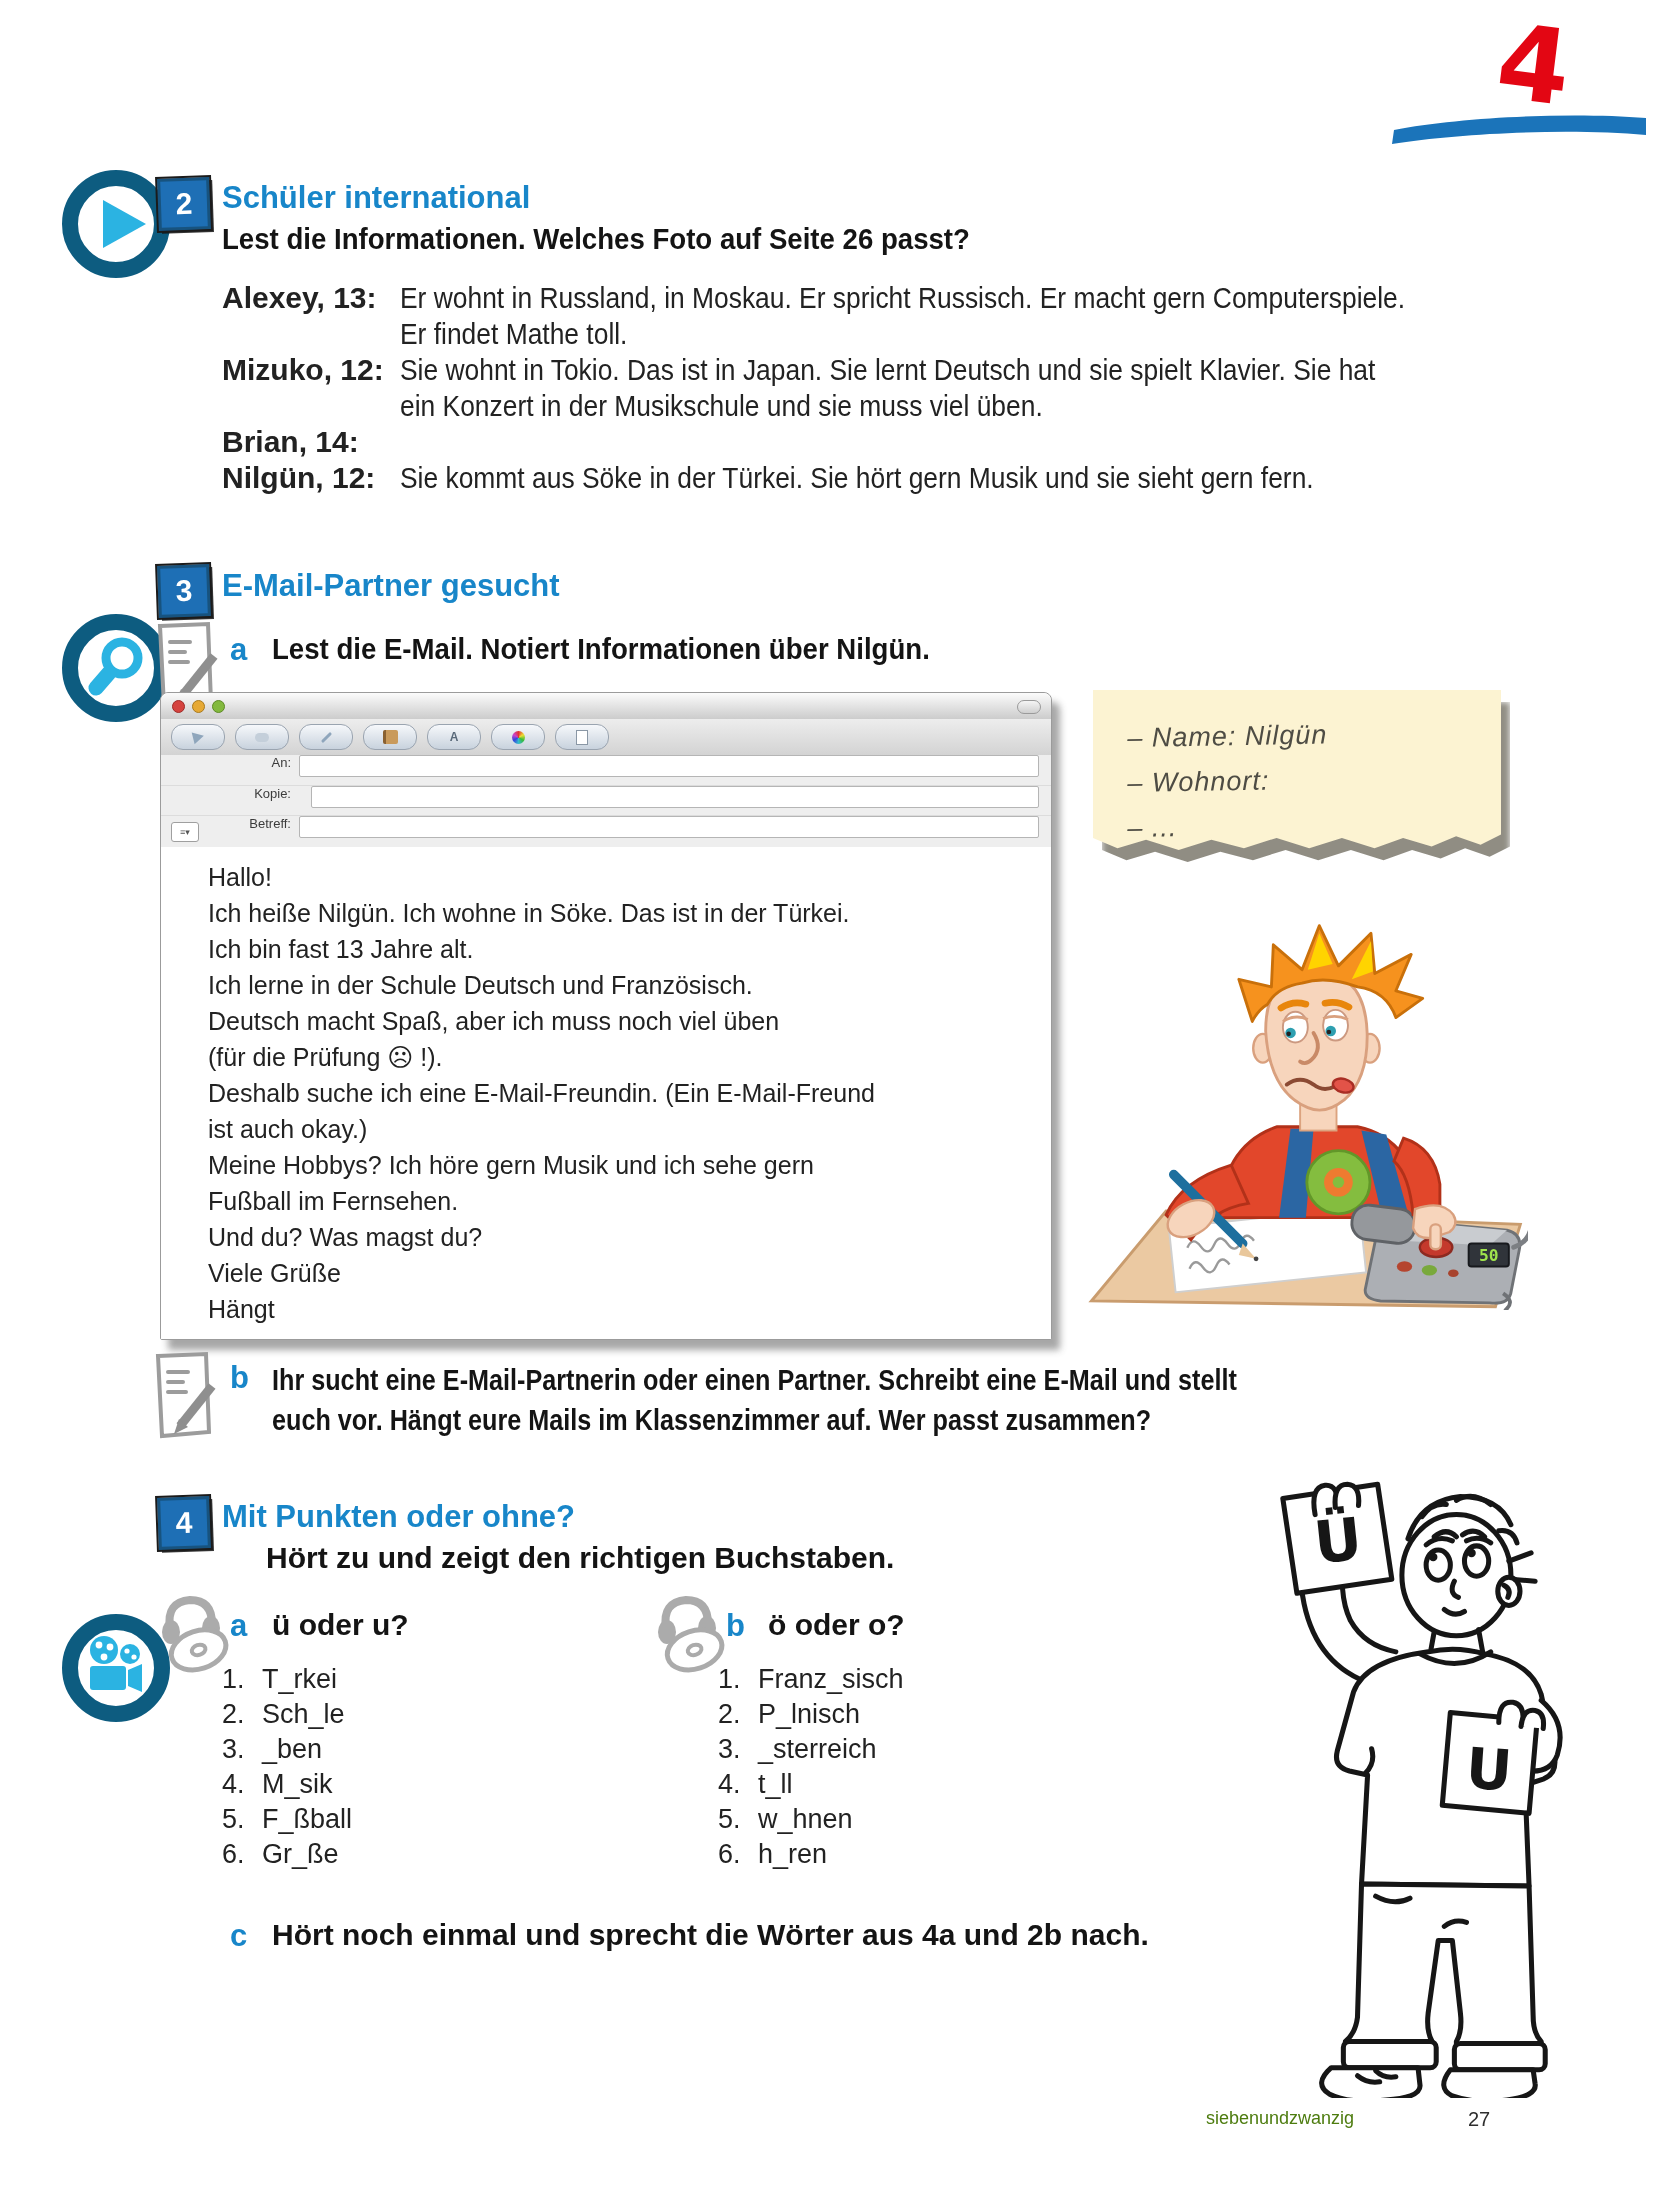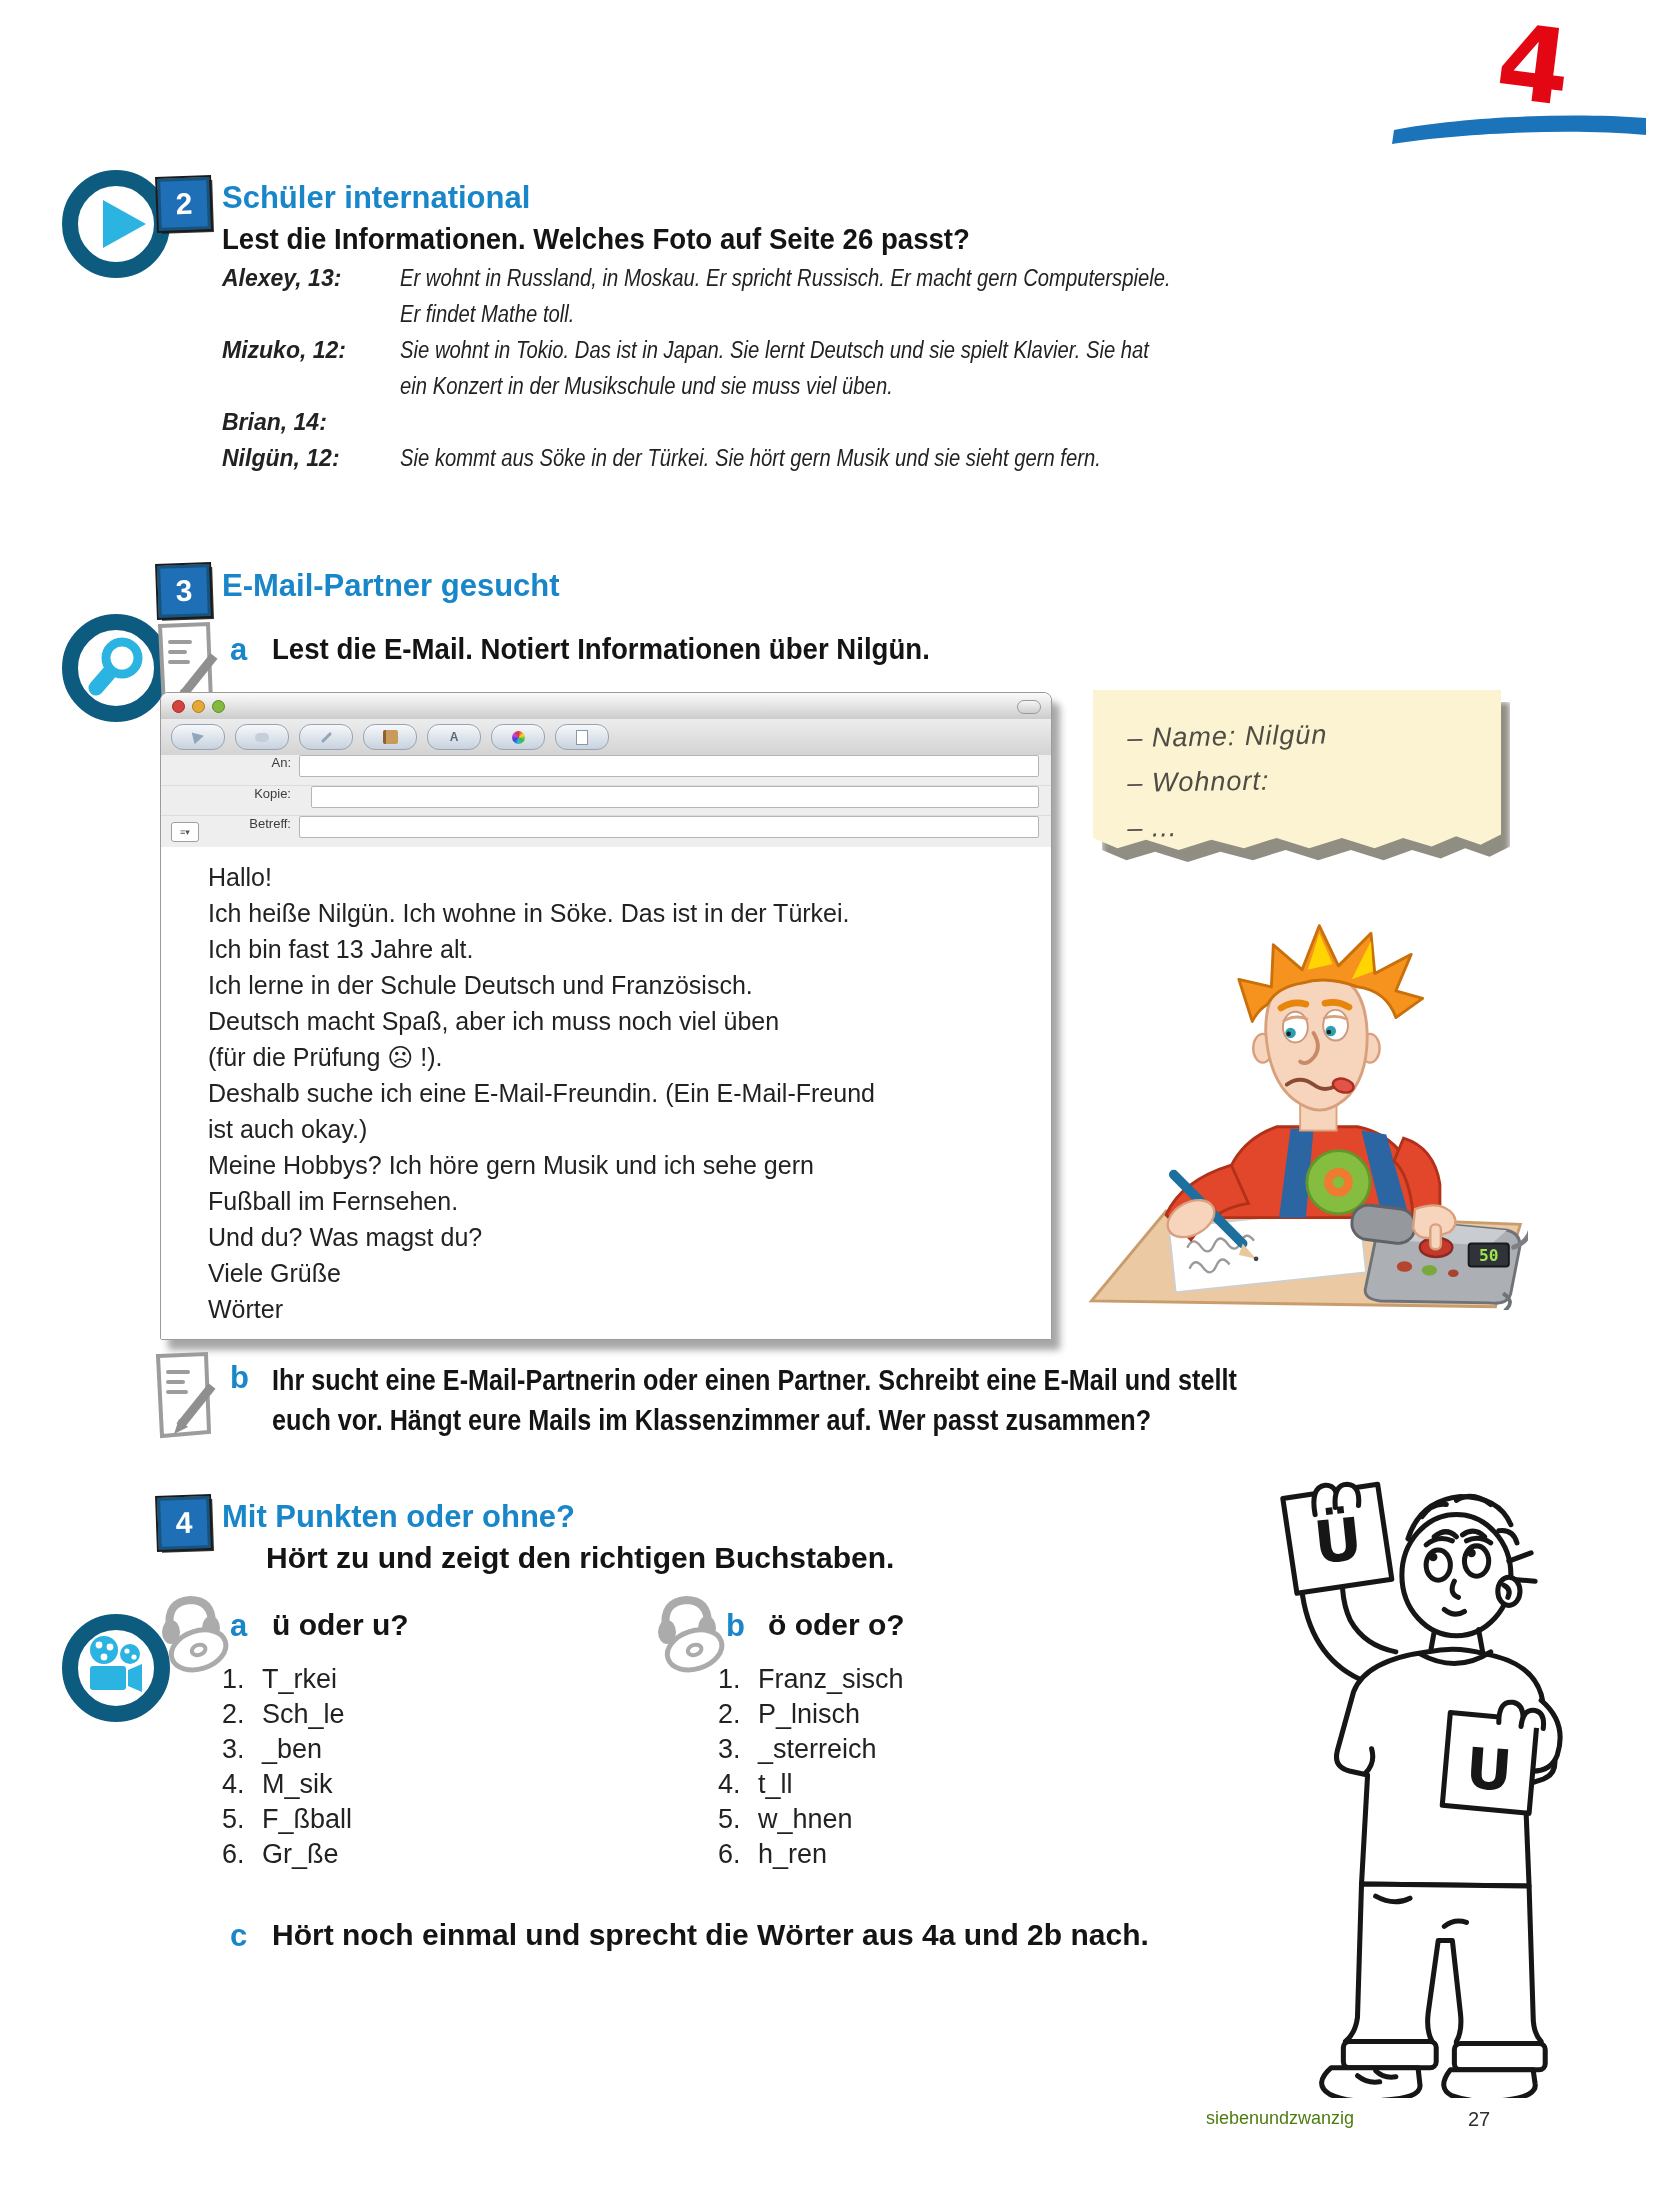--- a/index.html
+++ b/index.html
@@ -19,21 +19,21 @@
     display:flex;align-items:center;justify-content:center;
     transform:rotate(-2deg);box-shadow:3px 3px 0 rgba(20,20,20,.85);
   }
 
   .ex-title{color:#1886C9;font-weight:bold;font-size:31px;white-space:nowrap;}
   .ex-sub{font-weight:bold;font-size:30px;color:#141414;white-space:nowrap;}
   .cond{transform:scaleX(.92);transform-origin:0 50%;}
   .letter{color:#1886C9;font-weight:bold;font-size:31px;}
 
   
-  .people{left:222px;top:260px;width:1200px;font-size:23px;line-height:36px;color:#222;font-style:italic;}
+  .people{left:222px;top:280px;width:1200px;font-size:30px;line-height:36px;color:#222;}
   .p-row{display:flex;}
   .p-name{width:178px;flex:0 0 178px;font-weight:bold;white-space:nowrap;}
   .p-line{white-space:nowrap;transform:scaleX(.88);transform-origin:0 0;}
 
   
   .ring{width:112px;height:112px;}
 
   
   .mailwin{
     left:160px;top:692px;width:890px;height:646px;background:#fff;
@@ -234,21 +234,21 @@
     <div class="mb-line">Ich bin fast 13 Jahre alt.</div>
     <div class="mb-line">Ich lerne in der Schule Deutsch und Französisch.</div>
     <div class="mb-line">Deutsch macht Spaß, aber ich muss noch viel üben</div>
     <div class="mb-line">(für die Prüfung ☹ !).</div>
     <div class="mb-line">Deshalb suche ich eine E-Mail-Freundin. (Ein E-Mail-Freund</div>
     <div class="mb-line">ist auch okay.)</div>
     <div class="mb-line">Meine Hobbys? Ich höre gern Musik und ich sehe gern</div>
     <div class="mb-line">Fußball im Fernsehen.</div>
     <div class="mb-line">Und du? Was magst du?</div>
     <div class="mb-line">Viele Grüße</div>
-    <div class="mb-line">Wörter</div>
+    <div class="mb-line">Hängt</div>
   </div>
 </div>
 
 <div class="abs note-sh note-clip"></div>
 <div class="abs note note-clip">
   <div class="note-line">– Name: Nilgün</div>
   <div class="note-line">– Wohnort:</div>
   <div class="note-line">– ...</div>
 </div>
 

